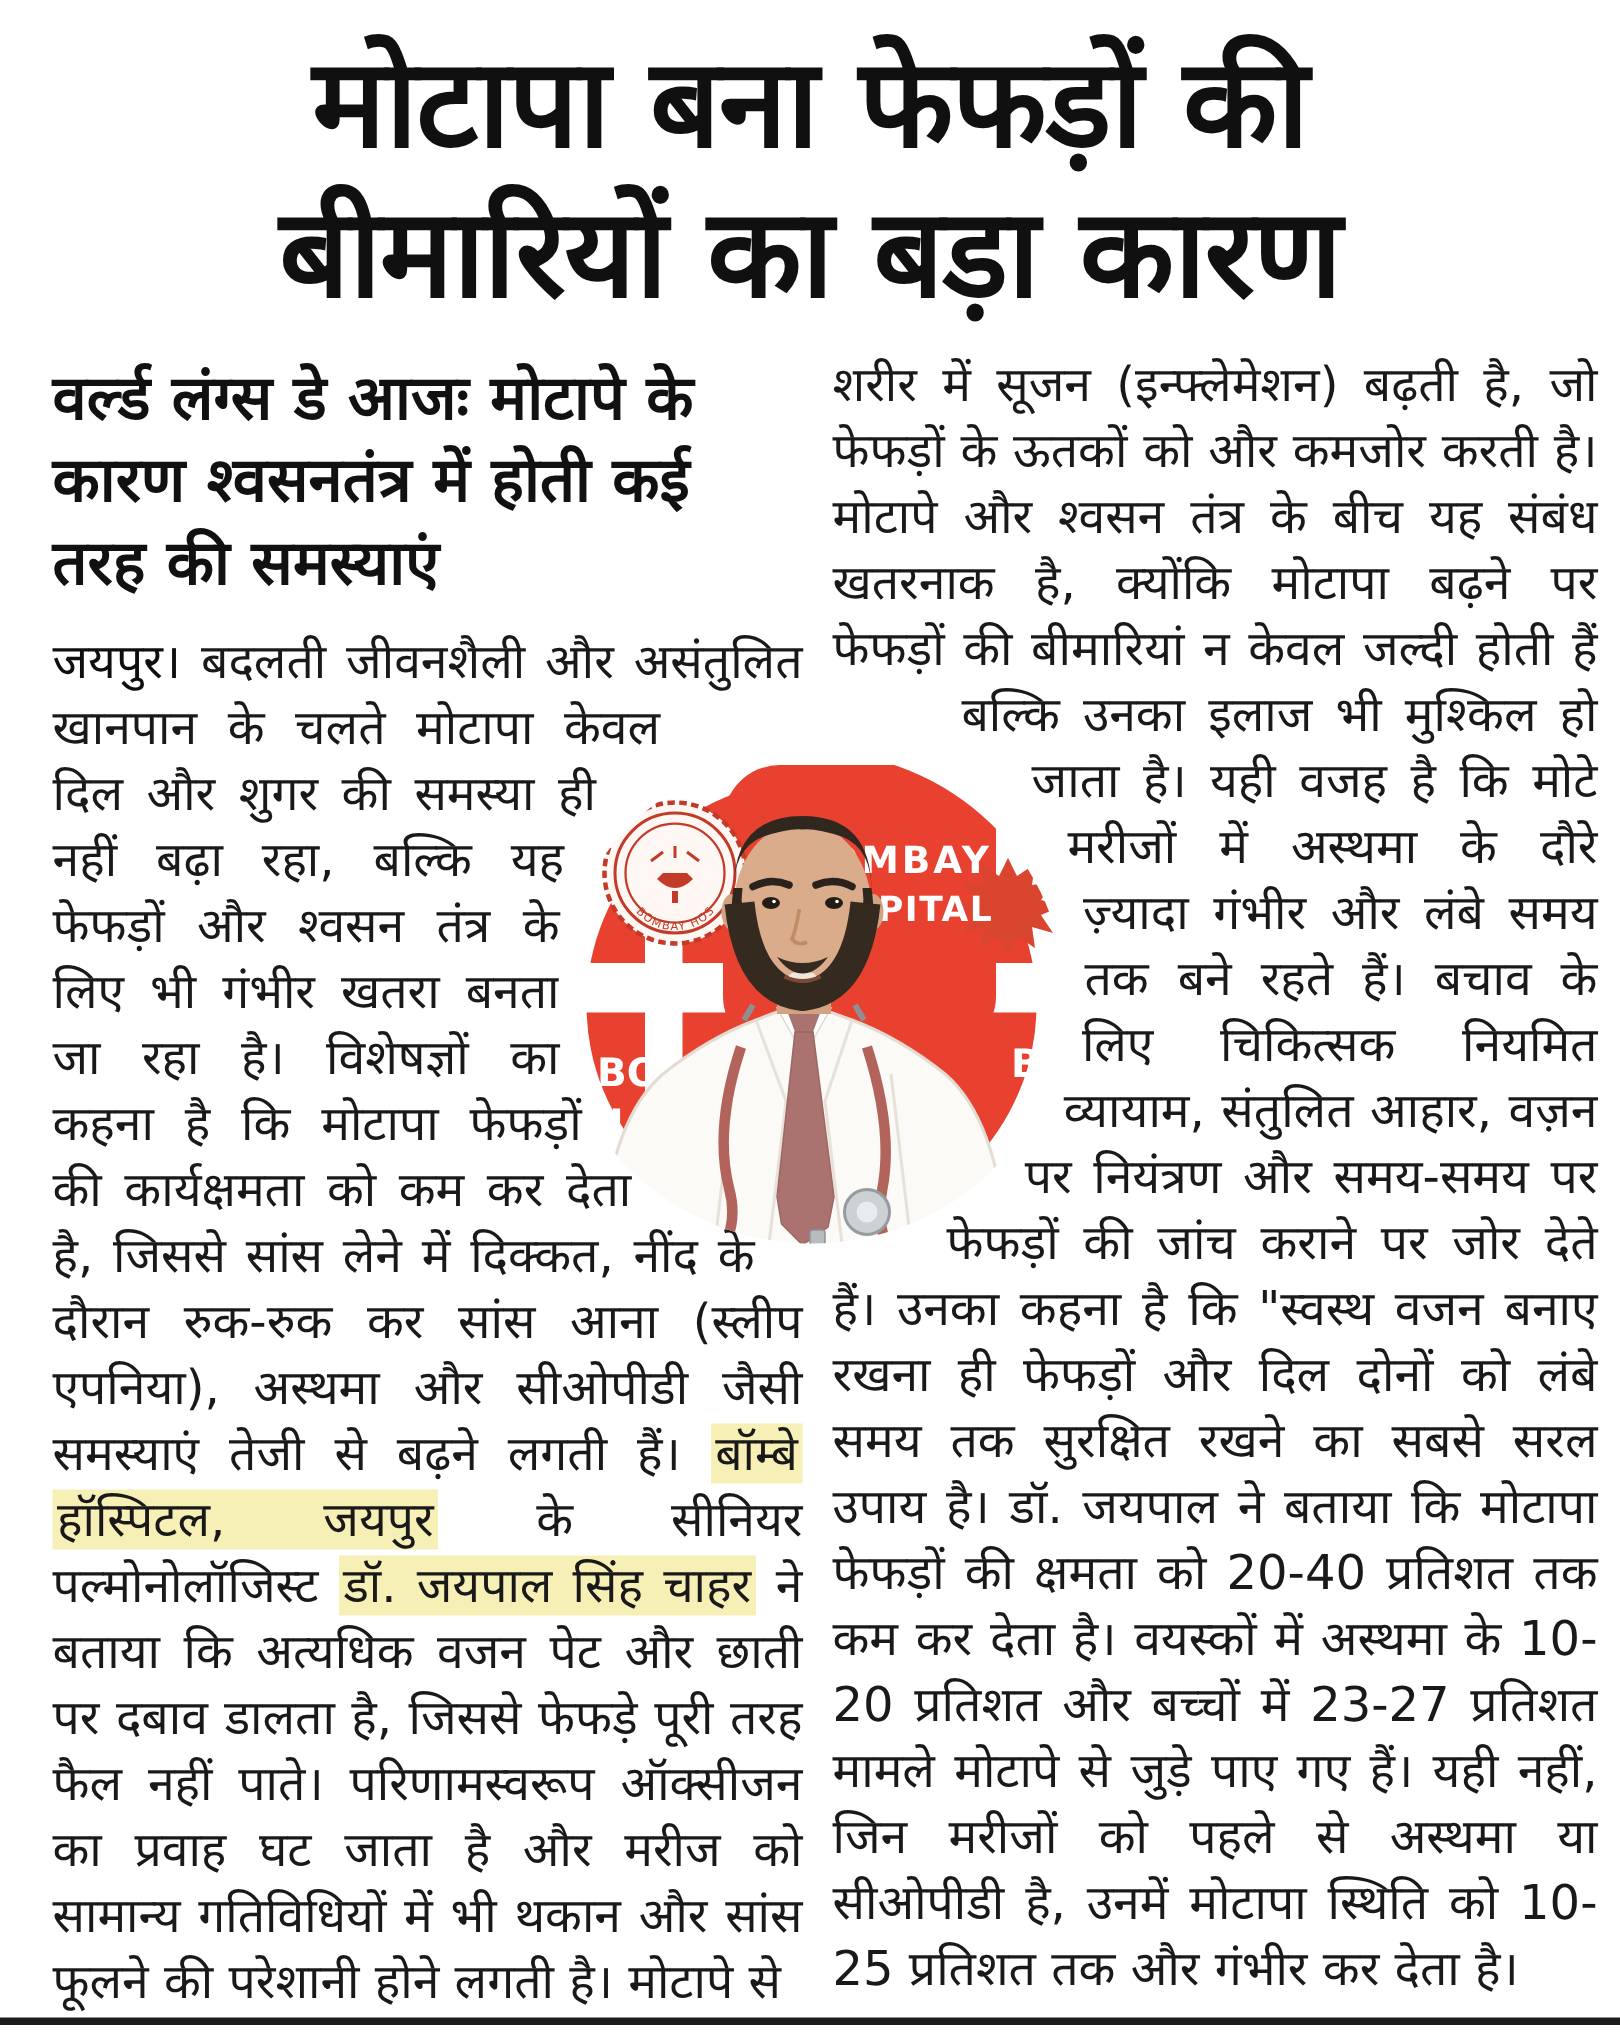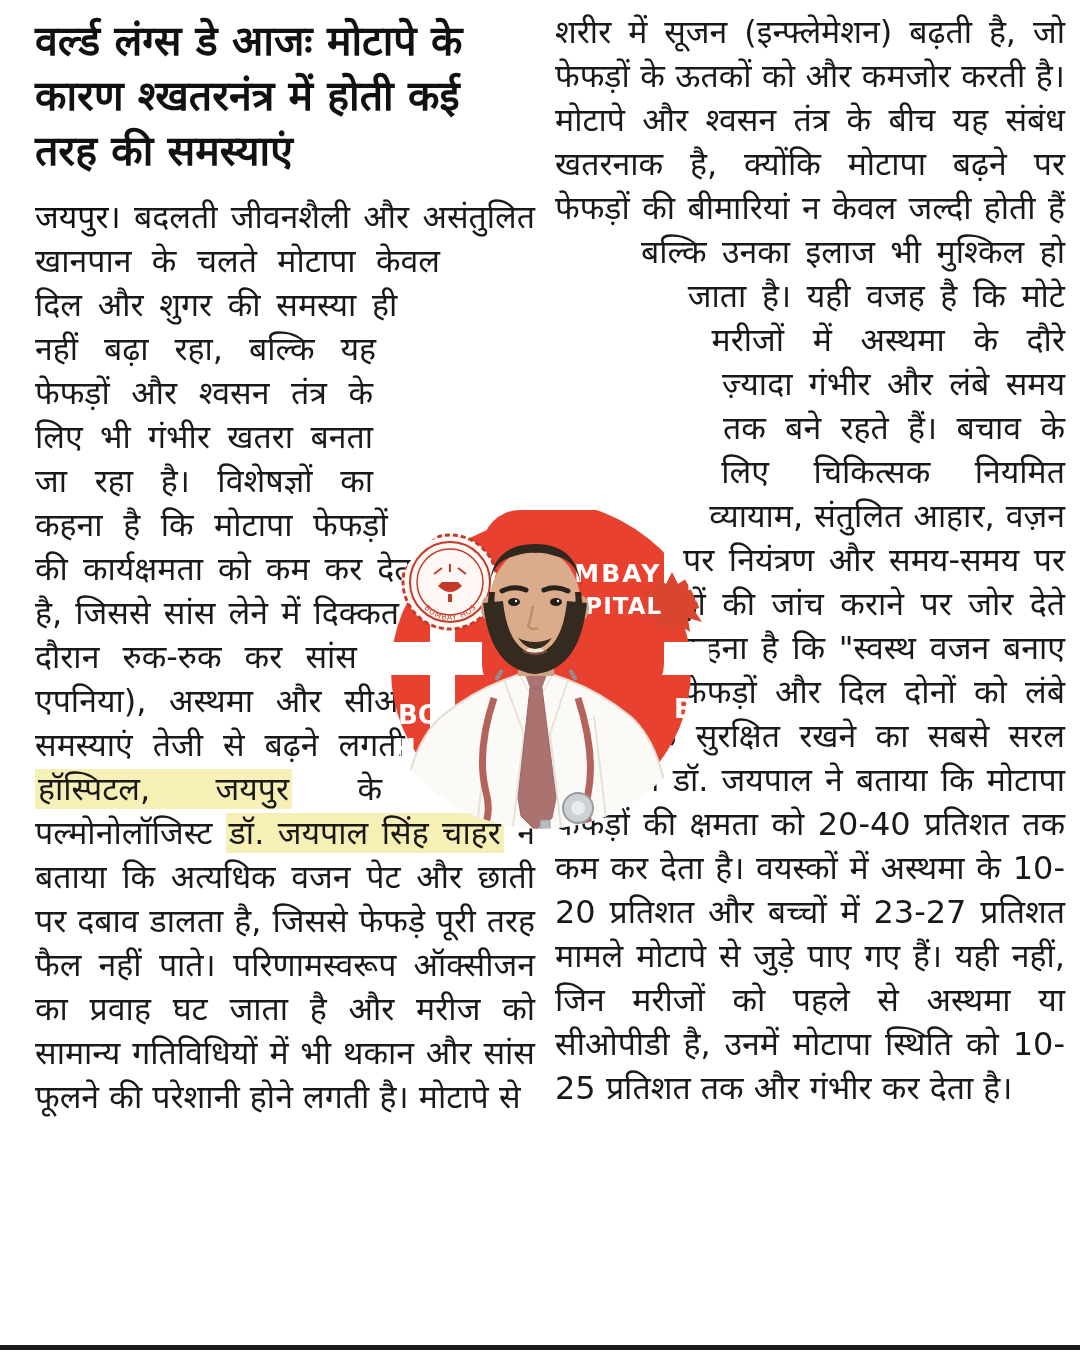--- a/index.html
+++ b/index.html
@@ -41,25 +41,29 @@
   }
   .bottom-rule{
     position:absolute;left:0;top:1345px;width:1080px;height:5px;background:#1c1c1c;
   }
 </style>
 </head>
 <body>
 
 <div class="page">
 
+  <div class="headline">
+    <div>मोटापा बना फेफड़ों की</div>
+    <div>बीमारियों का बड़ा कारण</div>
+  </div>
 
   <div class="cols">
 
     <div class="col-left">
-      <div class="subhead">वर्ल्ड लंग्स डे आजः मोटापे के कारण श्खतरनंत्र में होती कई तरह की समस्याएं</div>
+      <div class="subhead">वर्ल्ड लंग्स डे आजः मोटापे के कारण श्वसनतंत्र में होती कई तरह की समस्याएं</div>
       <p class="body-text">
         <span class="wrap-right"></span>
         <strong class="dateline">जयपुर।</strong><span> बदलती जीवनशैली और असंतुलित खानपान के चलते मोटापा केवल दिल और शुगर की समस्या ही नहीं बढ़ा रहा, बल्कि यह फेफड़ों और श्वसन तंत्र के लिए भी गंभीर खतरा बनता जा रहा है। विशेषज्ञों का कहना है कि मोटापा फेफड़ों की कार्यक्षमता को कम कर देता है, जिससे सांस लेने में दिक्कत, नींद के दौरान रुक-रुक कर सांस आना (स्लीप एपनिया), अस्थमा और सीओपीडी जैसी समस्याएं तेजी से बढ़ने लगती हैं।</span>
         <span class="hl">बॉम्बे हॉस्पिटल, जयपुर</span><span> के सीनियर पल्मोनोलॉजिस्ट </span><span class="hl">डॉ. जयपाल सिंह चाहर</span><span> ने बताया कि अत्यधिक वजन पेट और छाती पर दबाव डालता है, जिससे फेफड़े पूरी तरह फैल नहीं पाते। परिणामस्वरूप ऑक्सीजन का प्रवाह घट जाता है और मरीज को सामान्य गतिविधियों में भी थकान और सांस फूलने की परेशानी होने लगती है। मोटापे से</span>
       </p>
     </div>
 
     <div class="col-right">
       <p class="body-text">
         <span class="wrap-left"></span>

